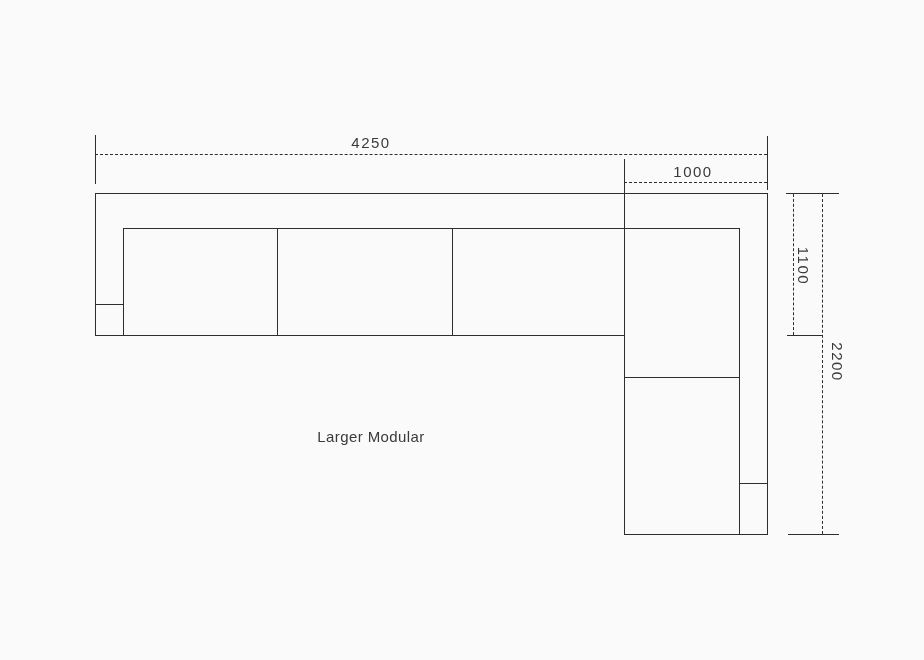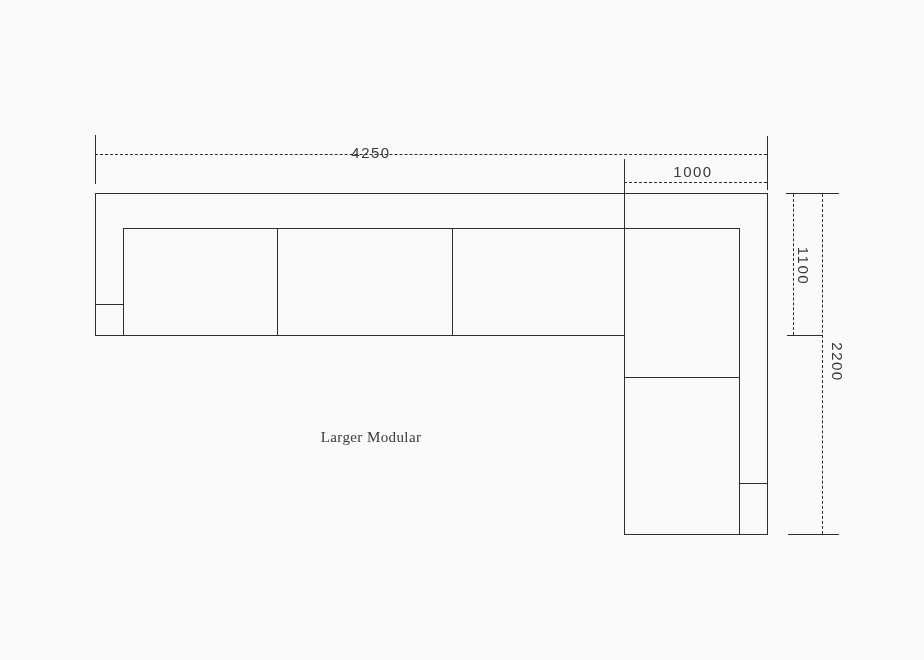--- a/index.html
+++ b/index.html
@@ -70,21 +70,21 @@
   }
 </style>
 </head>
 <body>
 
 <div id="stage">
 
   <div class="vline" style="left:95px;  top:135px; height:49px;"></div>
   <div class="vline" style="left:767px; top:136px; height:54px;"></div>
   <div class="hdash" style="left:95px;  top:154px; width:672px;"></div>
-  <div class="dim-label" style="left:326px; top:144px;">4250</div>
+  <div class="dim-label" style="left:326px; top:134px;">4250</div>
 
   <div class="vline" style="left:624px; top:159px; height:34px;"></div>
   <div class="hdash" style="left:624px; top:182px; width:143px;"></div>
   <div class="dim-label" style="left:648px; top:163px;text-align:center;">1000</div>
 
   <div class="hline" style="left:786px; top:193px; width:53px;"></div>
   <div class="hline" style="left:787px; top:335px; width:35px;"></div>
   <div class="hline" style="left:788px; top:534px; width:51px;"></div>
   <div class="vdash" style="left:793px; top:194px; height:141px;"></div>
   <div class="vdash" style="left:822px; top:194px; height:340px;"></div>
@@ -100,15 +100,15 @@
 
   <div class="hline" style="left:123px; top:228px; width:616px;"></div>
   <div class="vline" style="left:123px; top:228px; height:107px;"></div>
   <div class="vline" style="left:277px; top:228px; height:107px;"></div>
   <div class="vline" style="left:452px; top:228px; height:107px;"></div>
   <div class="vline" style="left:739px; top:228px; height:307px;"></div>
   <div class="hline" style="left:624px; top:377px; width:115px;"></div>
   <div class="hline" style="left:95px;  top:304px; width:28px;"></div>
   <div class="hline" style="left:739px; top:483px; width:28px;"></div>
 
-  <div class="product-label" style="left:271px; top:427px;font-family:Liberation Serif, serif;">Larger Modular</div>
+  <div class="product-label" style="left:271px; top:427px;">Larger Modular</div>
 
 </div>
 
 </body></html>

